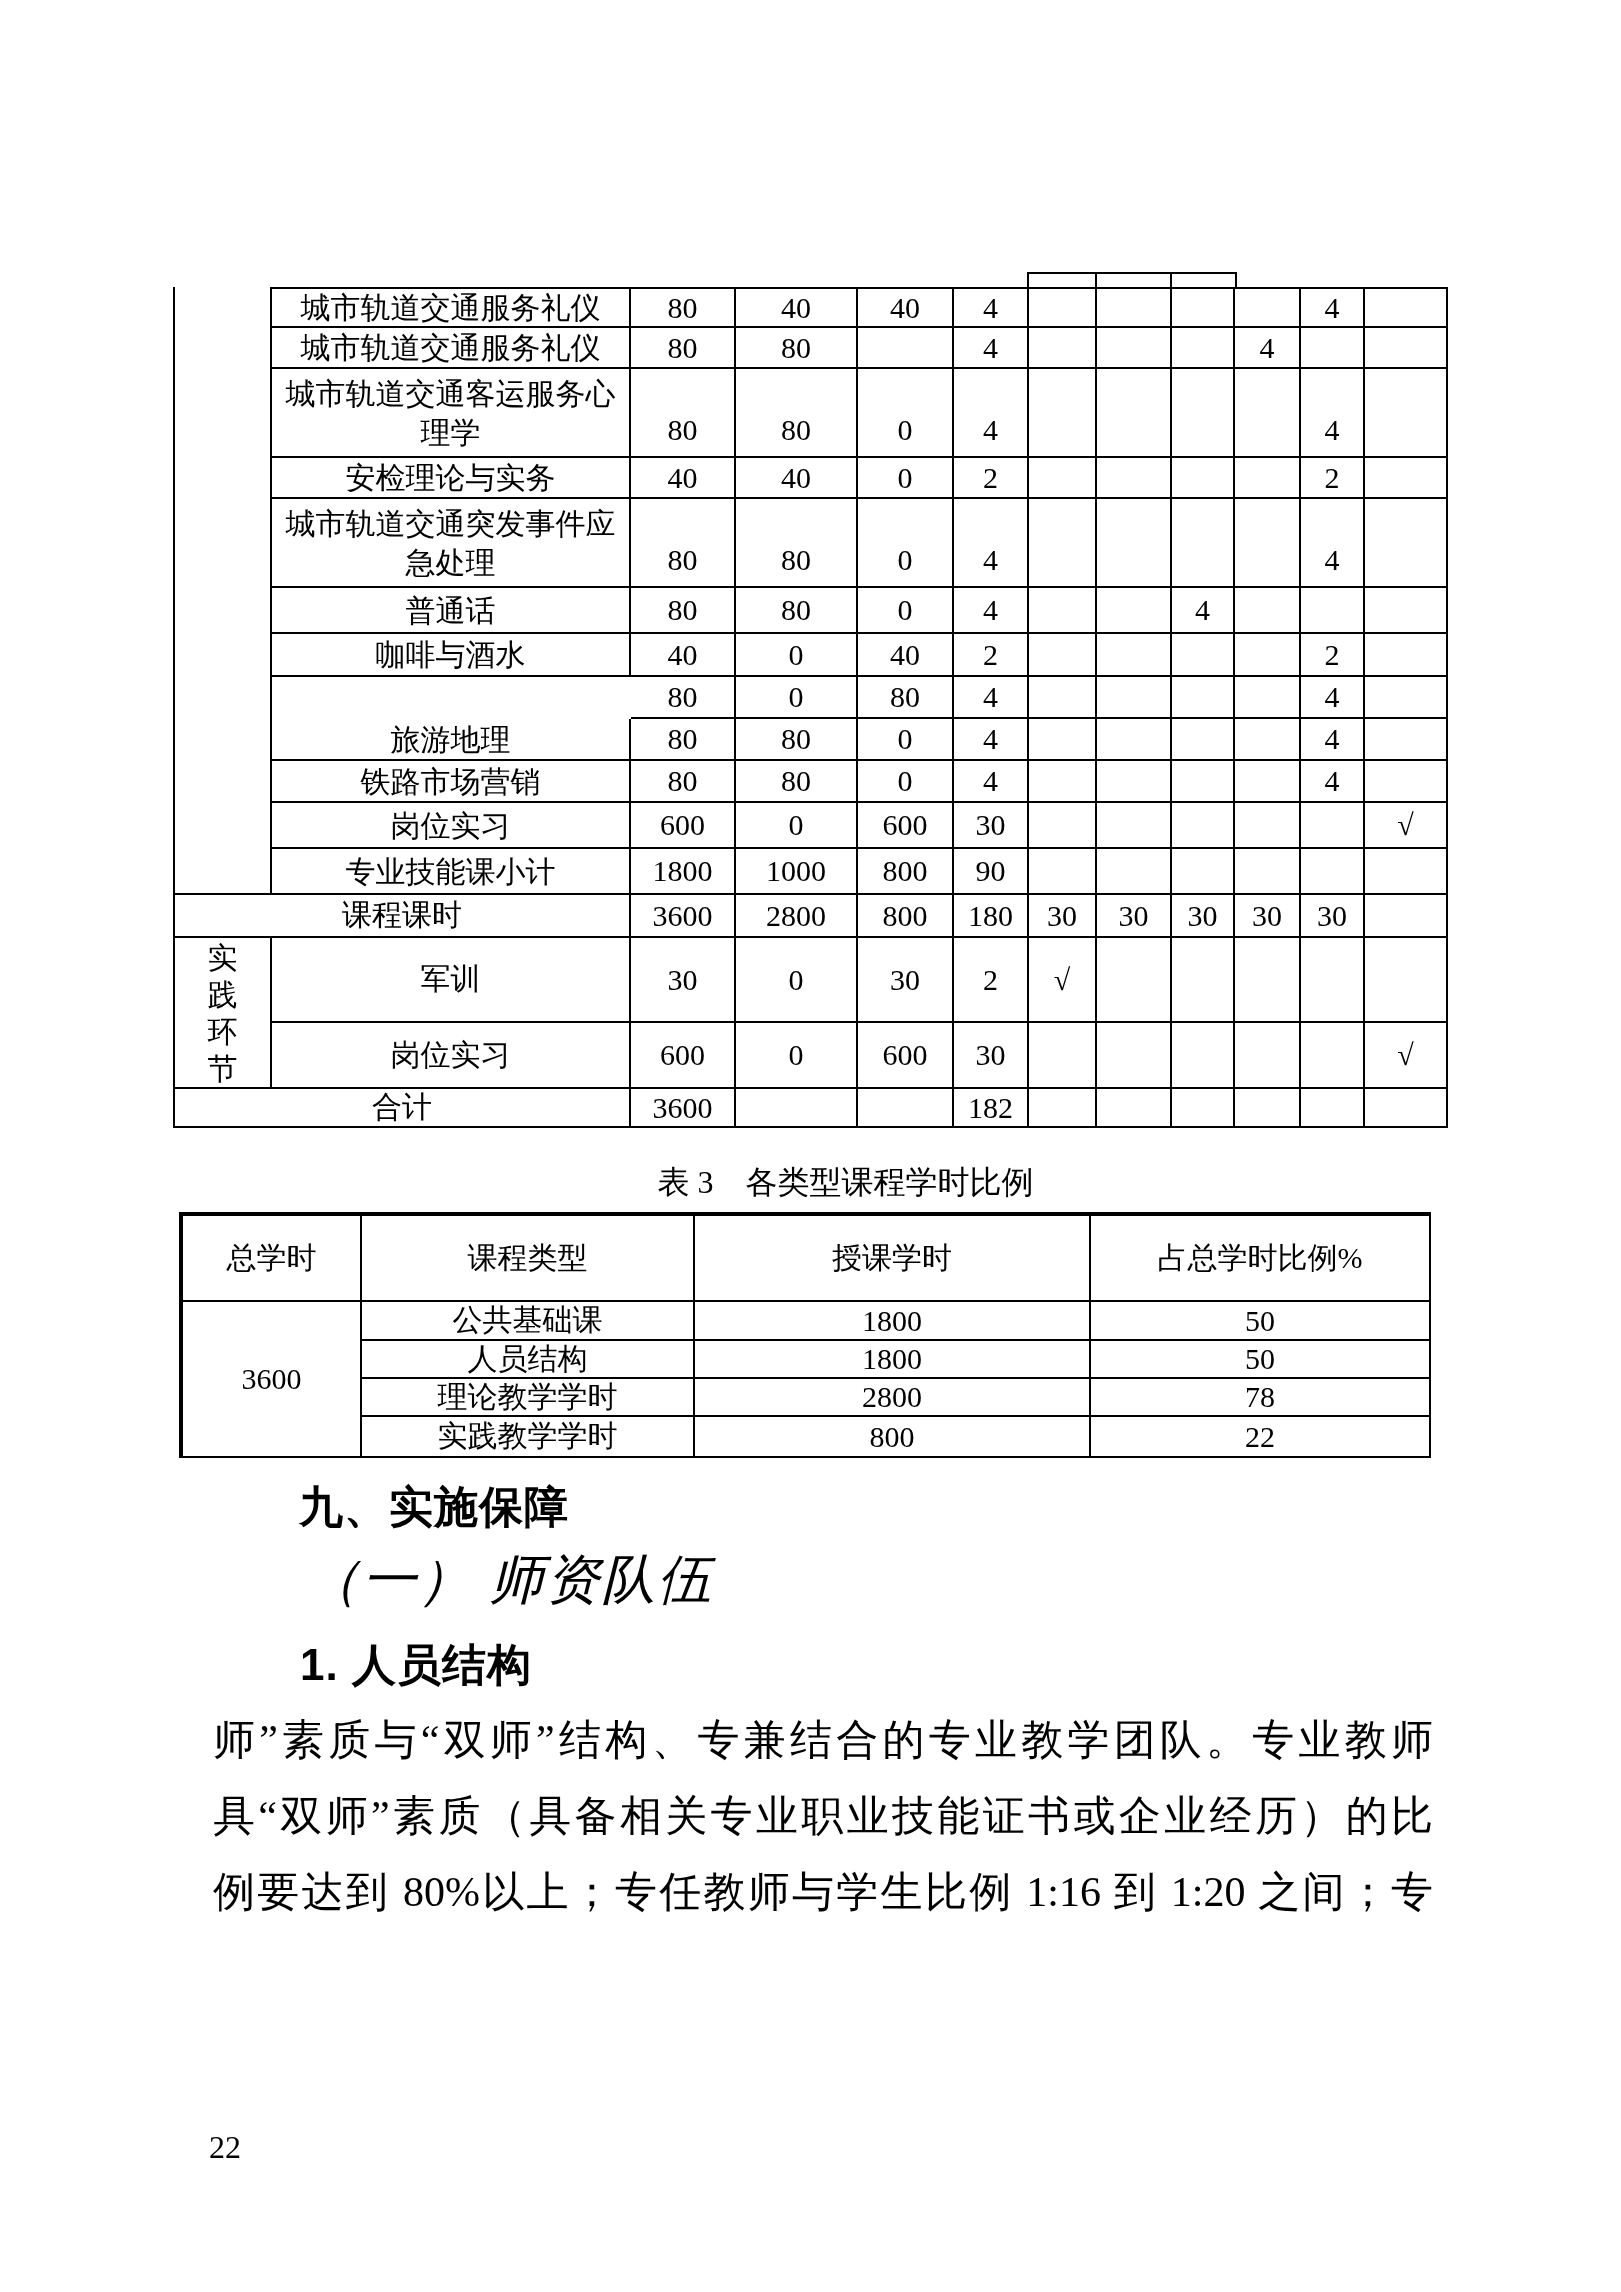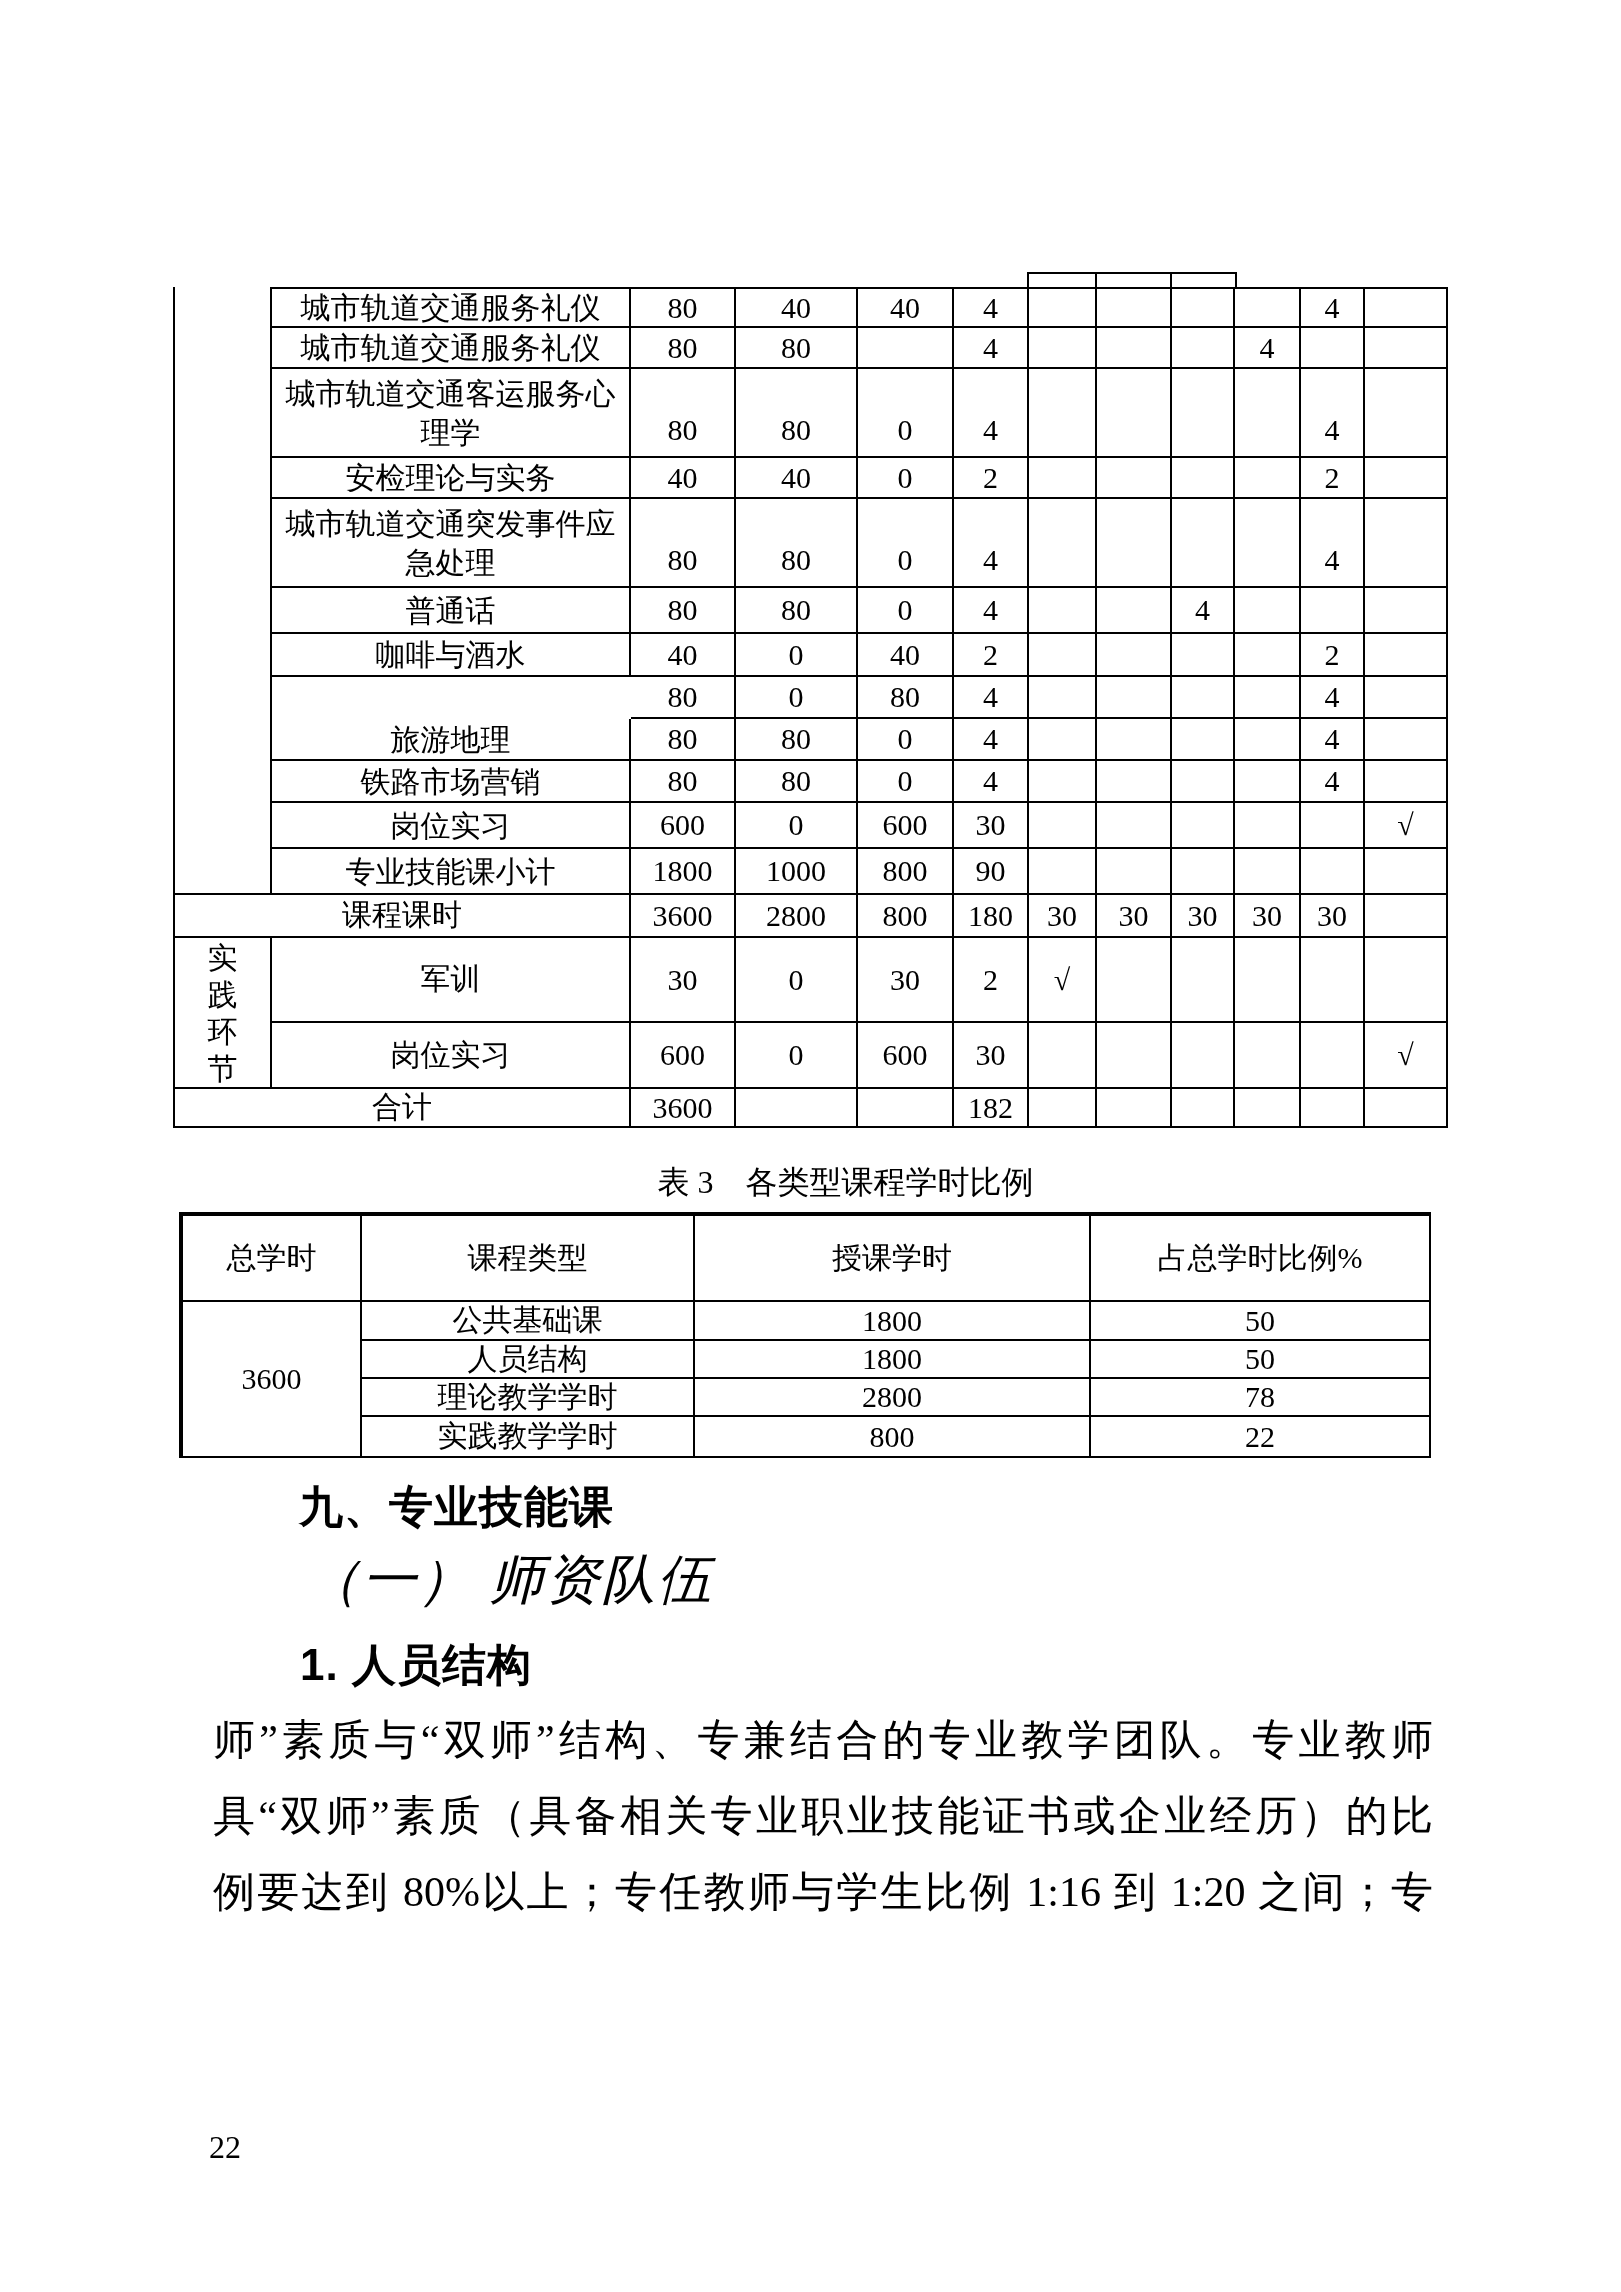--- a/index.html
+++ b/index.html
@@ -296,21 +296,21 @@
       <div class="c" style="grid-area: 3 / 3;">1800</div>
       <div class="c" style="grid-area: 3 / 4;">50</div>
       <div class="c" style="grid-area: 4 / 2;">理论教学学时</div>
       <div class="c" style="grid-area: 4 / 3;">2800</div>
       <div class="c" style="grid-area: 4 / 4;">78</div>
       <div class="c" style="grid-area: 5 / 2;">实践教学学时</div>
       <div class="c" style="grid-area: 5 / 3;">800</div>
       <div class="c" style="grid-area: 5 / 4;">22</div>
     </div>
 
-  <div class="h-black h1">九、专业技能课</div>
+  <div class="h-black h1">九、实施保障</div>
   <div class="h2">（一） 师资队伍</div>
   <div class="h-black h3">1. 人员结构</div>
 
   <div class="para" id="para">
       <div class="line">师”素质与“双师”结构、专兼结合的专业教学团队。专业教师</div>
       <div class="line">具“双师”素质（具备相关专业职业技能证书或企业经历）的比</div>
       <div class="line">例要达到 80%以上；专任教师与学生比例 1:16 到 1:20 之间；专</div>
     </div>
 
   <div class="pageno">22</div>

